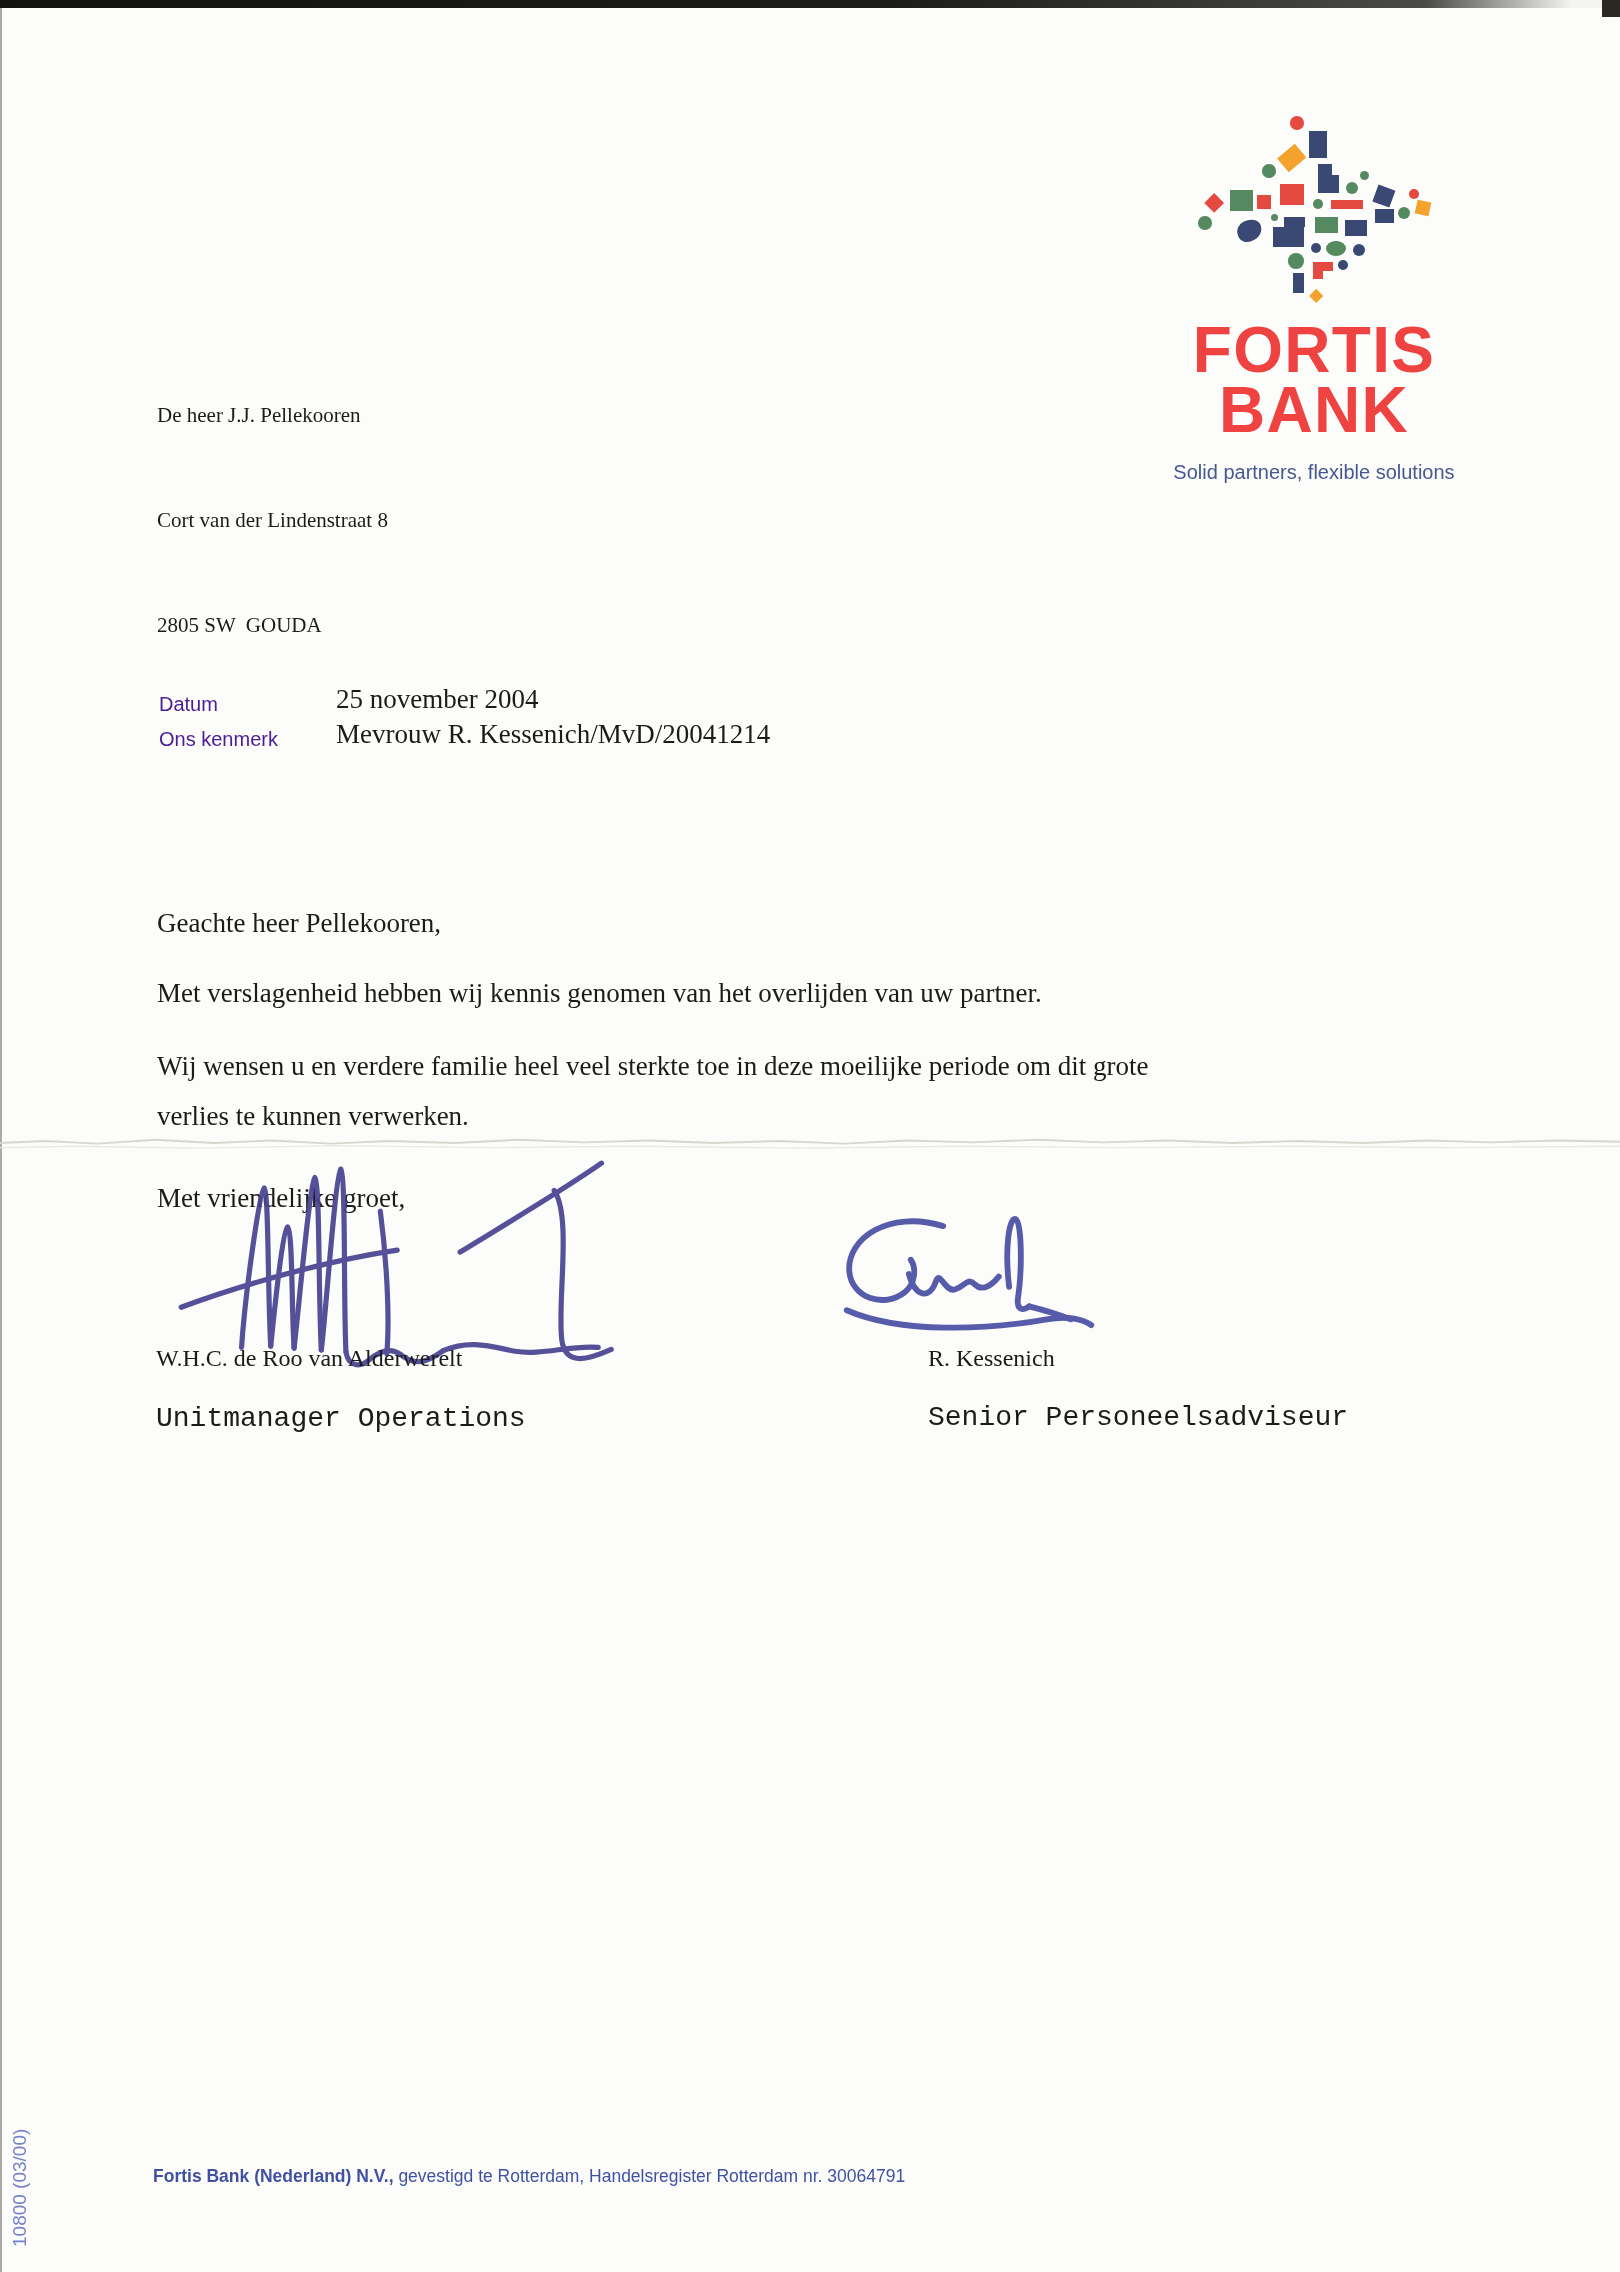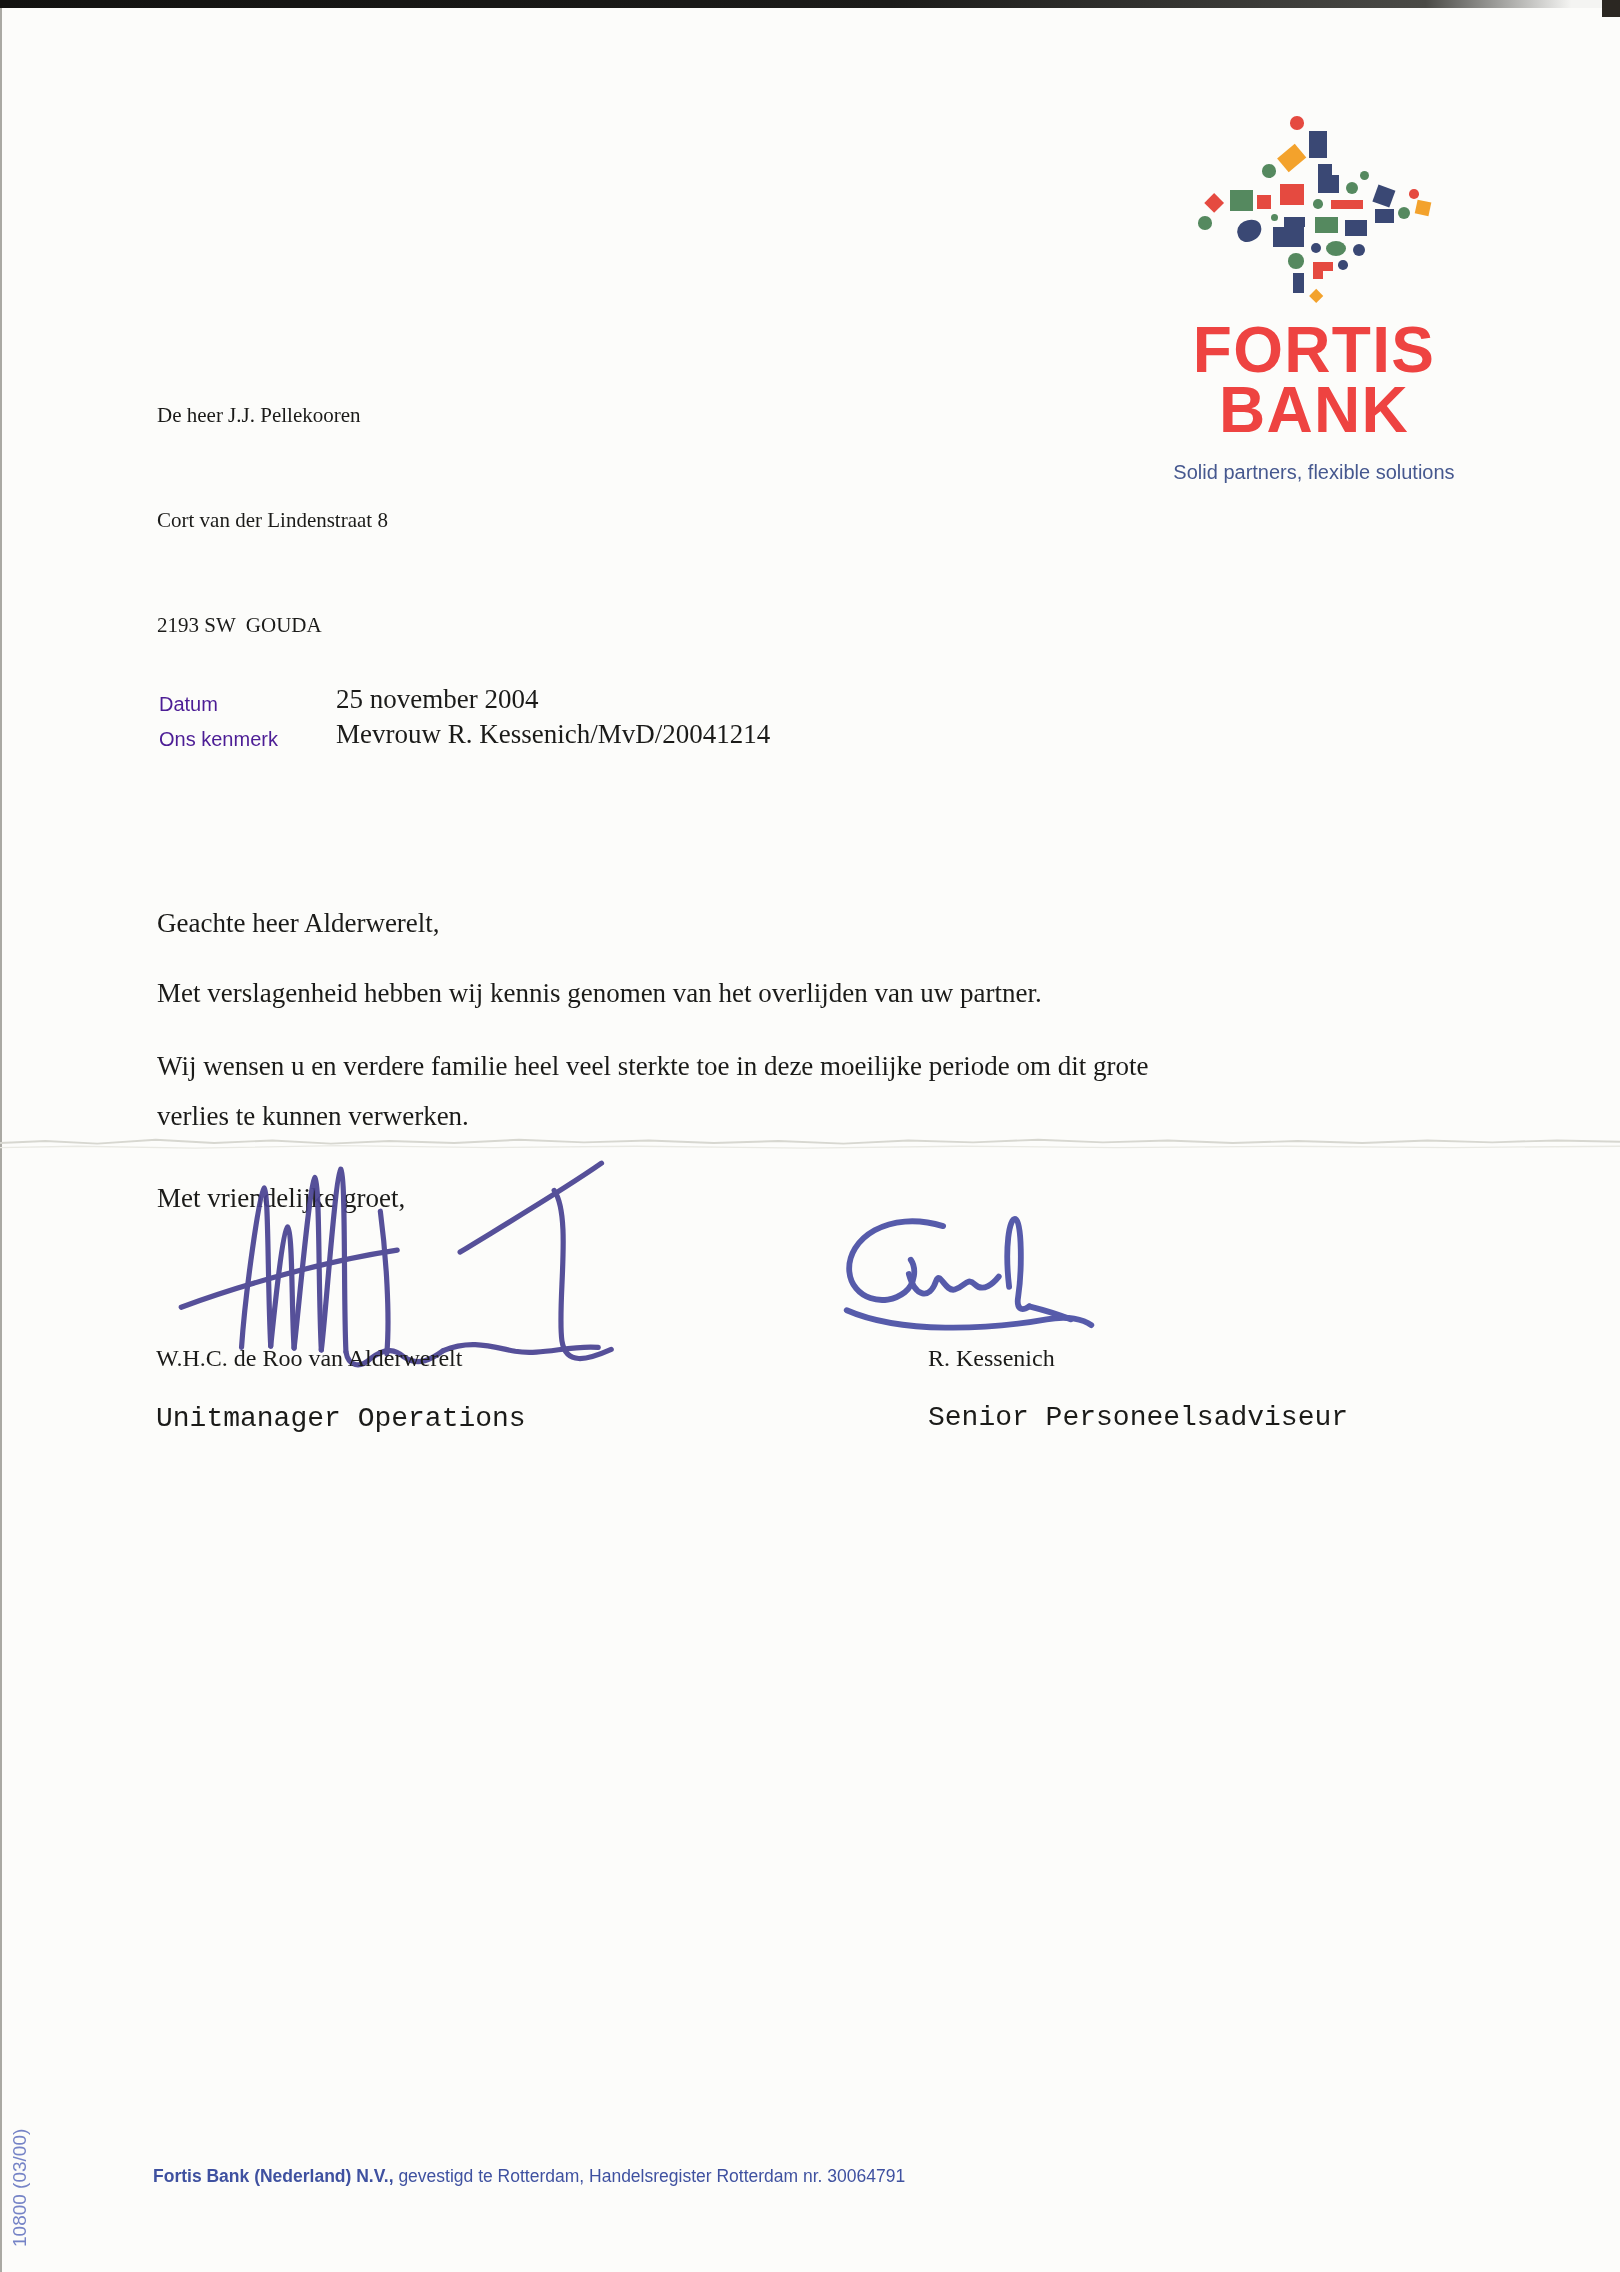--- a/index.html
+++ b/index.html
@@ -76,21 +76,21 @@
 <div class="page">
 
   <div class="scan-strip-top"></div>
   <div class="scan-corner-nub"></div>
   <div class="scan-edge-left"></div>
   <div class="scan-edge-bottom"></div>
 
   <div class="recipient">
     <div>De heer J.J. Pellekooren</div>
     <div>Cort van der Lindenstraat 8</div>
-    <div>2193 SW  GOUDA</div>
+    <div>2805 SW  GOUDA</div>
   </div>
 
   <div class="mosaic" id="mosaic">
       <div class="tile" style="left: 109px; top: 12.3px; width: 13.6px; height: 13.6px; background: rgb(229, 74, 64); border-radius: 50%;"></div>
       <div class="tile" style="left: 128px; top: 27px; width: 18px; height: 27px; background: rgb(58, 72, 116);"></div>
       <div class="tile" style="left: 99px; top: 45px; width: 23.4px; height: 17.5px; background: rgb(243, 162, 44); transform: rotate(-40deg);"></div>
       <div class="tile" style="left: 81px; top: 60px; width: 13.6px; height: 13.6px; background: rgb(85, 137, 95); border-radius: 50%;"></div>
       <div class="tile" style="left: 137px; top: 60px; width: 14.3px; height: 11px; background: rgb(58, 72, 116);"></div>
       <div class="tile" style="left: 137px; top: 71px; width: 21.4px; height: 17.5px; background: rgb(58, 72, 116);"></div>
       <div class="tile" style="left: 179px; top: 67px; width: 9px; height: 9px; background: rgb(85, 137, 95); border-radius: 50%;"></div>
@@ -125,21 +125,21 @@
     </div>
   <div class="wordmark wordmark-1" style="color: rgb(238, 67, 65);">FORTIS</div>
   <div class="wordmark wordmark-2" style="color: rgb(238, 67, 65);">BANK</div>
   <div class="tagline" style="color: rgb(70, 88, 143);">Solid partners, flexible solutions</div>
 
   <div class="meta-label" style="top:693px">Datum</div>
   <div class="meta-value" style="top:684px">25 november 2004</div>
   <div class="meta-label" style="top:728px">Ons kenmerk</div>
   <div class="meta-value" style="top:719px">Mevrouw R. Kessenich/MvD/20041214</div>
 
-  <div class="bodyline" style="top:897px">Geachte heer Alderwerelt,</div>
+  <div class="bodyline" style="top:897px">Geachte heer Pellekooren,</div>
   <div class="bodyline" style="top:967px">Met verslagenheid hebben wij kennis genomen van het overlijden van uw partner.</div>
   <div class="bodyline" style="top:1040px">Wij wensen u en verdere familie heel veel sterkte toe in deze moeilijke periode om dit grote</div>
   <div class="bodyline" style="top:1090px">verlies te kunnen verwerken.</div>
 
   <svg class="crease" width="1620" height="26" viewBox="0 0 2497 40">
     <path d="M0,20 L70,17 L150,21 L240,15 L330,20 L420,16 L510,21 L600,17 L700,20 L800,15 L900,19 L1000,16 L1100,20 L1200,17 L1300,21 L1400,16 L1500,19 L1600,15 L1700,19 L1800,16 L1900,20 L2000,17 L2100,20 L2200,16 L2300,19 L2400,16 L2497,18" fill="none" stroke="#d7d7d0" stroke-width="3"></path>
     <path d="M0,27 L120,25 L300,28 L520,24 L760,27 L980,25 L1240,28 L1480,25 L1720,27 L1980,25 L2240,27 L2497,25" fill="none" stroke="#e9e9e3" stroke-width="2"></path>
   </svg>
 
   <div class="bodyline" style="top:1172px">Met vriendelijke groet,</div>

